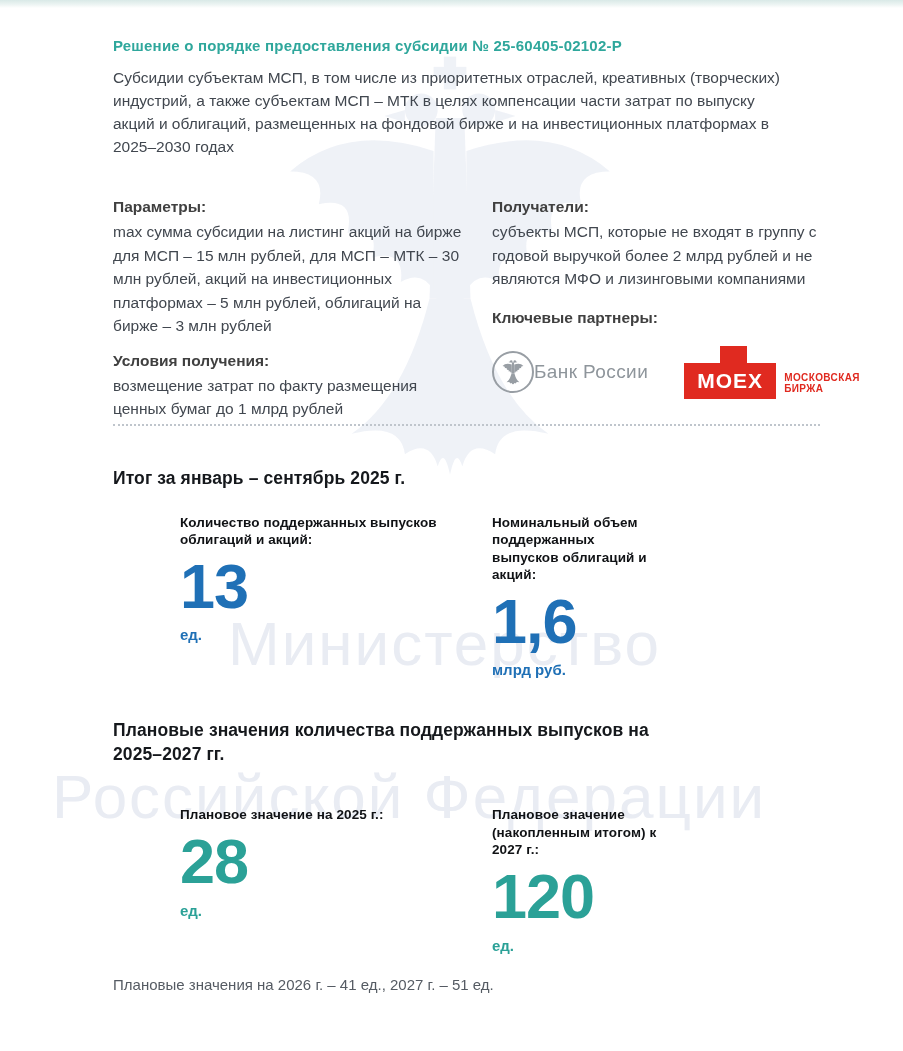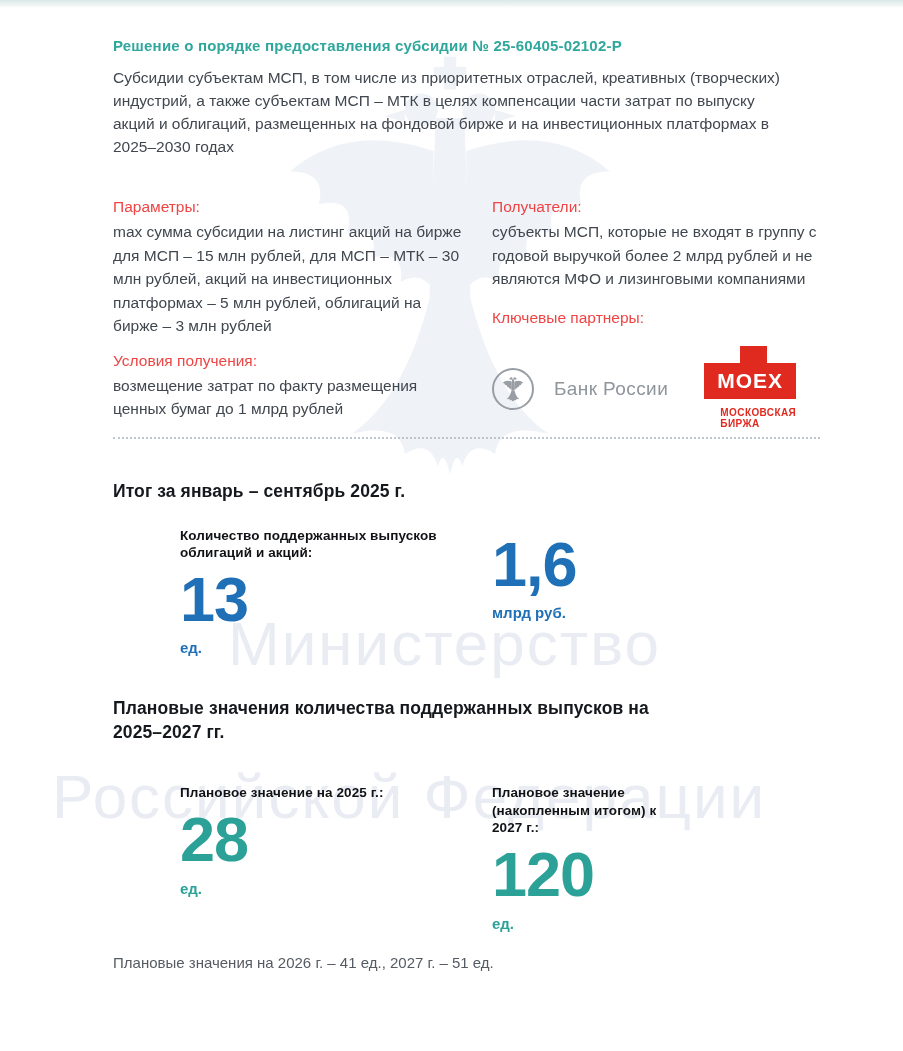--- a/index.html
+++ b/index.html
@@ -25,33 +25,33 @@
   .doc-title {
     color:#2fa79c; font-size:15px; font-weight:700; line-height:20px; letter-spacing:.2px;
     text-decoration:none; display:inline-block; cursor:pointer;
   }
   .doc-desc {
     margin-top:10px; width:672px; color:#41474f; font-size:15.5px; line-height:23px;
   }
   .columns { display:grid; grid-template-columns:379px 1fr; margin-top:38px; }
   .col-left  { width:352px; }
   .col-right { width:335px; }
-  .sec-heading { color:#ef4444; font-size:15.5px; font-weight:400; line-height:22px; }
+  .sec-heading { color:#404040; font-size:15.5px; font-weight:700; line-height:22px; }
   .sec-text    { margin-top:2px; color:#41474f; font-size:15.5px; line-height:23.5px; }
   .sec-gap-left  { margin-top:12px; }
   .sec-gap-right { margin-top:16px; }
   
   .partner-logos { display:flex; align-items:center; gap:36px; margin-top:16px; }
-  .cbr-logo { display:flex; align-items:center; gap:20px; }
+  .cbr-logo { display:flex; align-items:center; gap:0; }
   .cbr-circle {
     width:42px; height:42px; border-radius:50%; border:2px solid #989ea4;
     display:flex; align-items:center; justify-content:center; flex:0 0 auto;
   }
   .cbr-name { color:#8e959b; font-size:19px; letter-spacing:.4px; white-space:nowrap; }
-  .moex-logo { display:flex; align-items:flex-end; gap:8px;flex-direction:column; }
+  .moex-logo { display:flex; align-items:flex-end; gap:8px; }
   .moex-mark { position:relative; width:92px; height:36px; background:#e02a20; margin-top:18px; }
   .moex-tab  { position:absolute; left:36px; top:-17px; width:27px; height:18px; background:#e02a20; }
   .moex-abbr {
     position:absolute; inset:0; display:flex; align-items:center; justify-content:center;
     color:#ffffff; font-weight:800; font-size:21px; letter-spacing:1px;
   }
   .moex-name { color:#e02a20; font-weight:800; font-size:10px; line-height:11.5px; letter-spacing:.4px; padding-bottom:4px; }
   .divider { width:707px; border-top:2px dotted #bfc5cc; margin-top:3px; height:0; }
   
   .block-heading { margin-top:40px; color:#15181c; font-size:17.5px; font-weight:800; line-height:24px; letter-spacing:.1px; }
@@ -147,20 +147,21 @@
     <div class="divider"></div>
 
     <div class="block-heading">Итог за январь – сентябрь 2025 г.</div>
     <div class="stats-row results">
       <div>
         <div class="stat-label">Количество поддержанных выпусков облигаций и акций:</div>
         <div class="stat-value c-blue">13</div>
         <div class="stat-unit c-blue">ед.</div>
       </div>
       <div>
+        <div class="stat-label">Номинальный объем поддержанных выпусков облигаций и акций:</div>
         <div class="stat-value c-blue">1,6</div>
         <div class="stat-unit c-blue">млрд руб.</div>
       </div>
     </div>
 
     <div class="block-heading">Плановые значения количества поддержанных выпусков на 2025–2027 гг.</div>
     <div class="stats-row plans">
       <div>
         <div class="stat-label">Плановое значение на 2025 г.:</div>
         <div class="stat-value c-teal">28</div>

